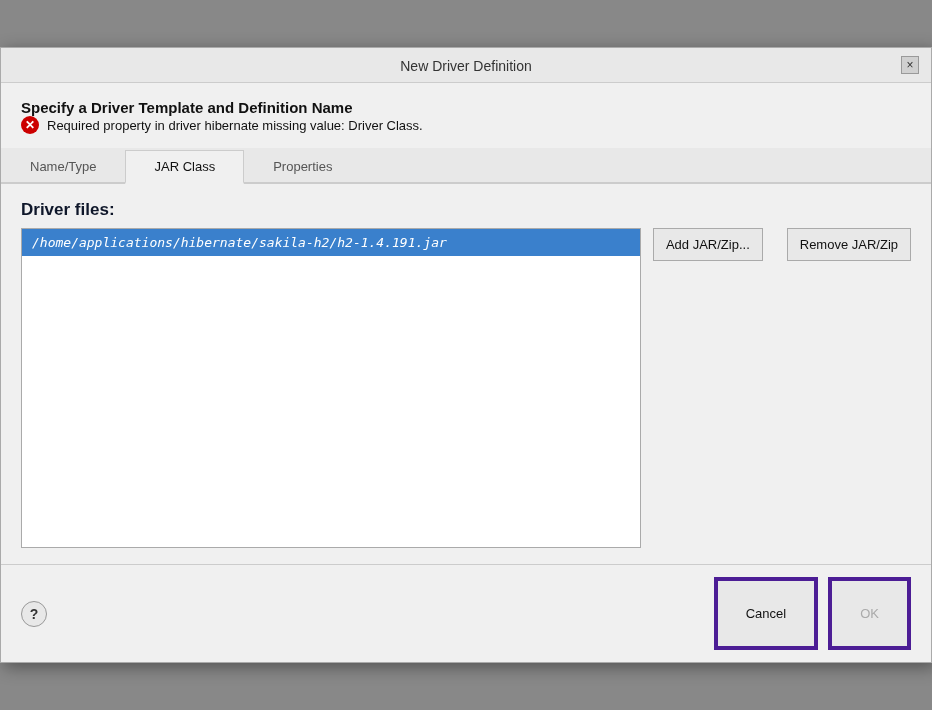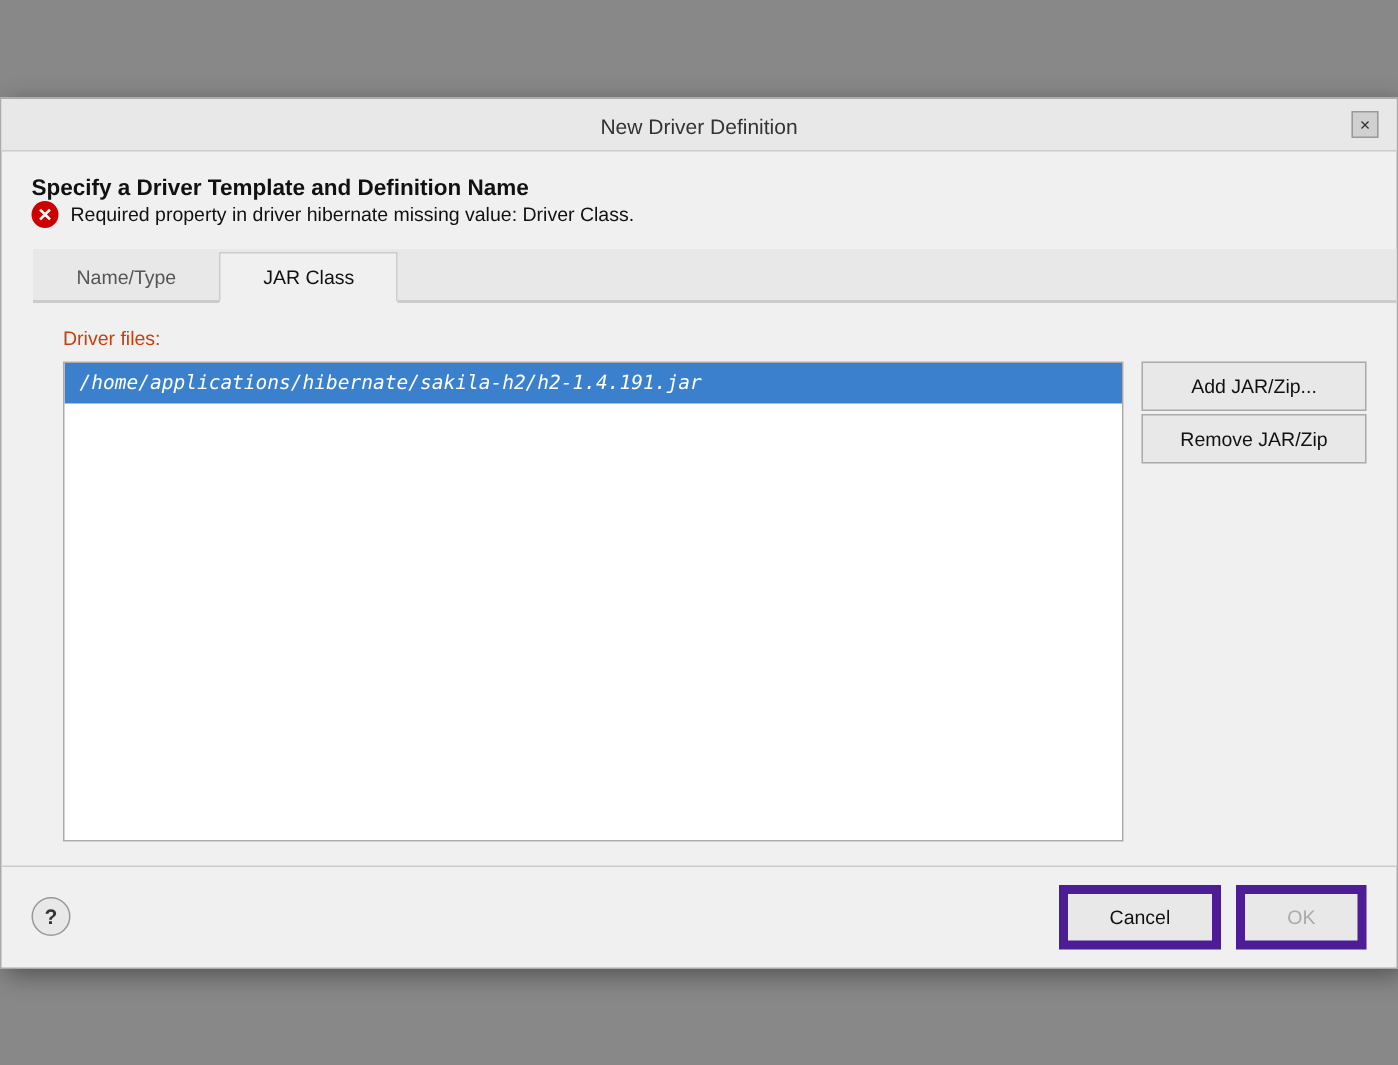--- a/index.html
+++ b/index.html
@@ -85,21 +85,20 @@
       display: flex;
       align-items: center;
       justify-content: center;
       font-size: 12px;
       font-weight: bold;
       flex-shrink: 0;
     }
 
     .tabs-section {
       margin-top: 4px;
-      margin-left: 21px;
     }
 
     .tabs-bar {
       display: flex;
       border-bottom: 2px solid #ccc;
       background: #e8e8e8;
     }
 
     .tab {
       padding: 8px 28px;
@@ -119,23 +118,23 @@
       border-bottom: 2px solid #f0f0f0;
       font-weight: normal;
     }
 
     .tab-content {
       padding: 16px 20px;
       background: #f0f0f0;
     }
 
     .driver-files-label {
-      font-size: 13px;
-      font-weight: normal;
-      color: #c2410c;
+      font-size: 17px;
+      font-weight: bold;
+      color: #0f172a;
       margin-bottom: 8px;
     }
 
     .jar-section {
       display: flex;
       gap: 12px;
       align-items: flex-start;
     }
 
     .jar-list {
@@ -154,22 +153,22 @@
     }
 
     .jar-item.selected {
       background: #3a80cc;
       color: white;
       font-style: italic;
     }
 
     .jar-buttons {
       display: flex;
-      flex-direction: column;
-      gap: 2px;
+      flex-direction: row;
+      gap: 24px;
       min-width: 150px;
     }
 
     .jar-btn {
       padding: 8px 12px;
       font-size: 13px;
       background: #e8e8e8;
       border: 1px solid #aaa;
       cursor: pointer;
       text-align: center;
@@ -198,24 +197,24 @@
       display: flex;
       align-items: center;
       justify-content: center;
       font-size: 14px;
       font-weight: bold;
       cursor: pointer;
       color: #333;
     }
 
     .footer-btn {
-      padding: 8px 28px;
-      font-size: 13px;
-      background: #e8e8e8;
-      border: 6px solid #4c1d95;
+      padding: 25px 28px;
+      font-size: 13px;
+      background: #e8e8e8;
+      border: 4px solid #4c1d95;
       cursor: pointer;
       color: #111;
     }
 
     .footer-btn.disabled {
       color: #aaa;
       cursor: default;
     }
   </style>
 </head>
@@ -237,20 +236,23 @@
     </div>
   </div>
 
   <div class="tabs-section">
     <div class="tabs-bar">
       <div class="tab">
         <span>Name/Type</span>
       </div>
       <div class="tab active">
         <span>JAR Class</span>
+      </div>
+      <div class="tab">
+        <span>Properties</span>
       </div>
     </div>
 
     <div class="tab-content">
       <div class="driver-files-label">Driver files:</div>
       <div class="jar-section">
         <div class="jar-list">
           <div class="jar-item selected">/home/applications/hibernate/sakila-h2/h2-1.4.191.jar</div>
         </div>
         <div class="jar-buttons">

